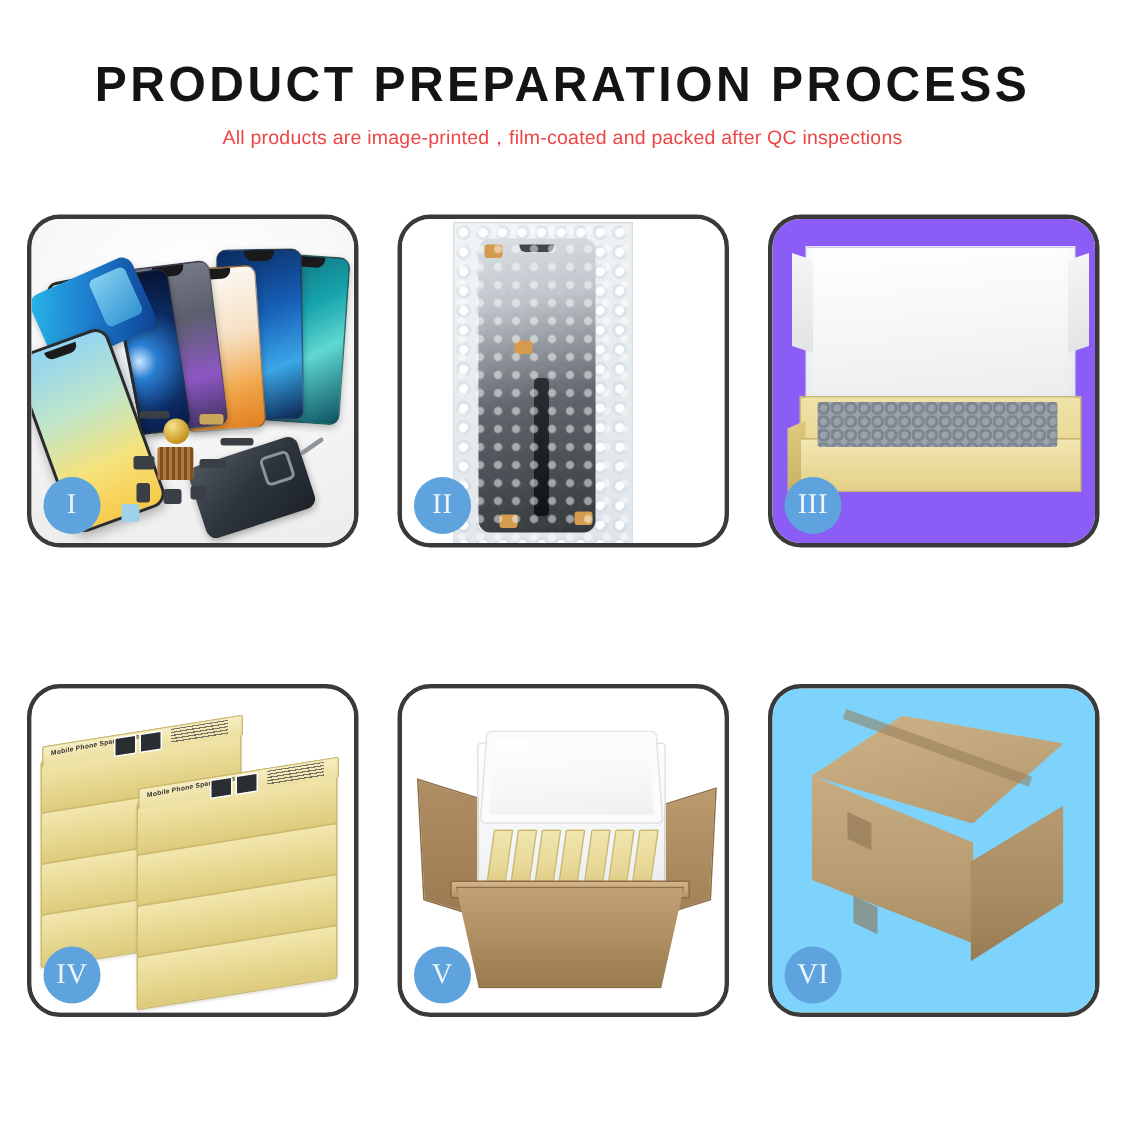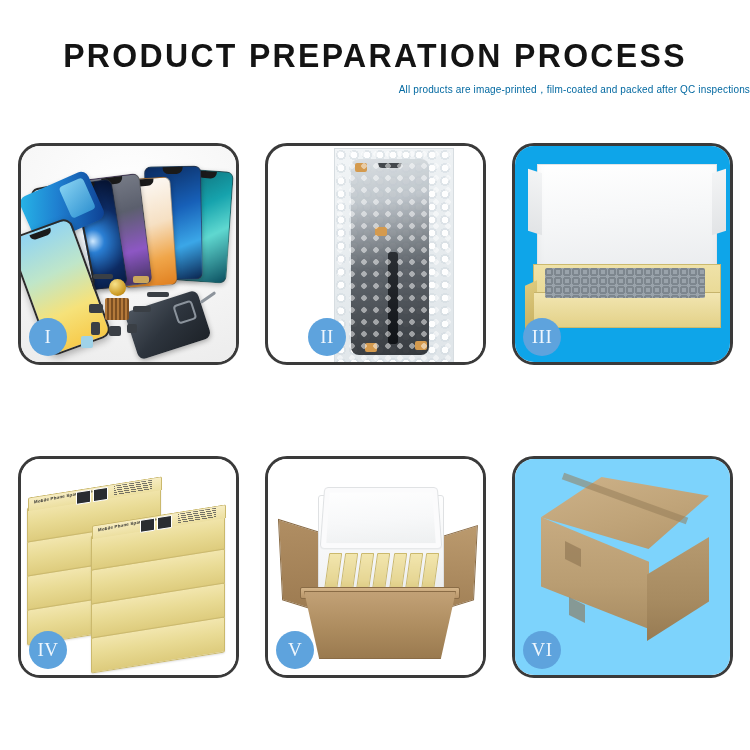--- a/index.html
+++ b/index.html
@@ -36,26 +36,25 @@
     font-weight: 700;
     letter-spacing: 2.4px;
     color: #141414;
     line-height: 1.1;
     transform: scaleX(0.97);
     white-space: nowrap;
   }
   .subtitle {
     margin-top: 9px;
     font-family: "Liberation Sans", sans-serif;
-    font-size: 10px;
+    font-size: 13px;
     font-weight: 400;
-    color: #0369a1;
+    color: #ef4444;
     letter-spacing: 0.15px;
     white-space: nowrap;
-    text-align: right;
   }
 
   
   .grid {
     position: absolute;
     left: 18px;
     top: 143px;
     width: 716px;
     display: grid;
     grid-template-columns: repeat(3, 221px);
@@ -171,21 +170,21 @@
   
   .p1 .coil {
     position:absolute; left: 88px; top: 133px; width: 17px; height: 17px;
     border-radius:50%;
     background: radial-gradient(circle at 35% 30%, #f7e28a, #c9951d 70%, #8a5f0a);
   }
   
   .p1 .part { position:absolute; background:#3a3f45; border-radius:2px; }
 
   
-  .p2 { background: #ffffff; margin-left: 32px; }
+  .p2 { background: #ffffff; }
   .bag {
     position:absolute; left: 34px; top: 2px; width: 118px; height: 215px;
     background:
       radial-gradient(circle at 6px 6px, rgba(255,255,255,.95) 0 3px, rgba(210,218,224,.55) 3px 5px, transparent 5px) 0 0/13px 13px,
       linear-gradient(160deg, #f2f5f7 0%, #e6ebee 50%, #dfe5e9 100%);
     border: 1px solid #d7dde1;
   }
   .bag .screen {
     position:absolute; left: 16px; top: 10px; width: 78px; height: 196px;
     background: linear-gradient(170deg,#d8dde1 0%,#b9c0c6 22%,#4e545b 55%,#1d2126 100%);
@@ -206,21 +205,21 @@
   .bag .tab.t2 { left: 40px; top: 78px; }
   .bag .tab.t3 { left: 30px; bottom: 12px; }
   .bag .tab.t4 { right: 26px; bottom: 14px; }
   .bag .gloss {
     position:absolute; inset:0;
     background: radial-gradient(circle at 5px 5px, rgba(255,255,255,.9) 0 2.5px, transparent 3px) 0 0/12px 12px;
     opacity:.55;
   }
 
   
-  .p3 { background:#0ea5e9; }
+  .p3 { background:#8b5cf6; }
   .b3-lid {
     position:absolute; left: 22px; top: 18px; width: 178px; height: 110px;
     background: linear-gradient(175deg,#ffffff 0%,#f6f7f8 45%,#e9ebed 100%);
     border: 1px solid #e2e4e6;
     box-shadow: inset 0 -6px 10px rgba(0,0,0,.04);
   }
   .b3-lid:before{
     content:""; position:absolute; left:-10px; top:6px; width:14px; height:62px;
     background: linear-gradient(180deg,#f3f4f5,#e2e4e6); transform: skewY(18deg);
   }

